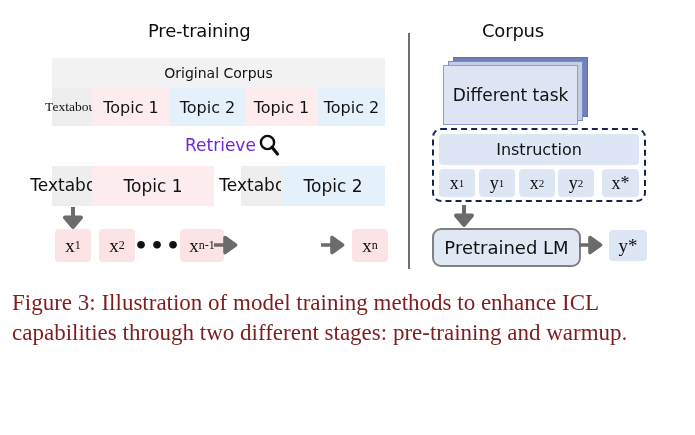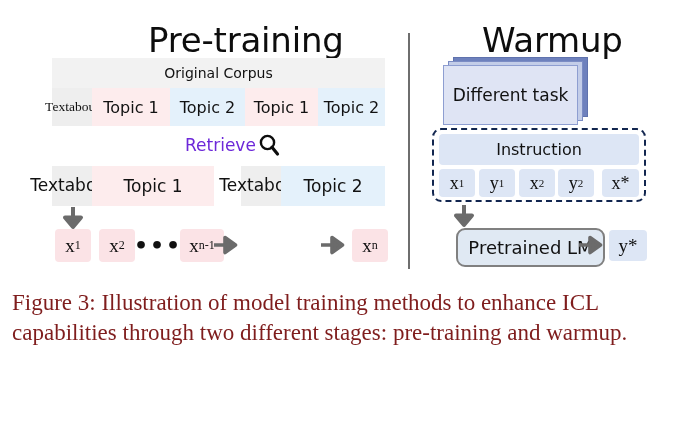--- a/index.html
+++ b/index.html
@@ -13,21 +13,21 @@
     height: 435px;
     background: #ffffff;
     font-family: "Liberation Sans", sans-serif;
     overflow: hidden;
   }
 
   
   .panel-title {
     position: absolute;
     font-family: "DejaVu Sans", sans-serif;
-    font-size: 34px;
+    font-size: 18px;
     color: #0d0d0d;
     white-space: nowrap;
     letter-spacing: -0.2px;
   }
   #title-pretraining { left: 148px; top: 20px; }
   #title-warmup      { left: 482px; top: 20px; }
 
   
   #divider {
     position: absolute;
@@ -211,21 +211,20 @@
     position: absolute;
     left: 432px; top: 228px;
     width: 145px; height: 35px;
     background: #e0e9f3;
     border: 2.5px solid #808080;
     border-radius: 9px;
     display: flex; align-items: center; justify-content: center;
     font-family: "DejaVu Sans", sans-serif;
     font-size: 18px;
     color: #111;
-    margin-left: 24px;
   }
   #ystar-blk {
     position: absolute;
     left: 609px; top: 230px;
     width: 38px; height: 31px;
     background: #dde6f5;
     border-radius: 4px;
     display: flex; align-items: center; justify-content: center;
     font-family: "Liberation Serif", serif;
     font-size: 19px;
@@ -242,21 +241,21 @@
     line-height: 1.32;
     color: #7f1d1d;
   }
 </style>
 </head>
 <body>
 
 <div id="page">
 
   <div class="panel-title" id="title-pretraining">Pre-training</div>
-  <div class="panel-title" id="title-warmup">Warmup</div>
+  <div class="panel-title" id="title-warmup">Corpus</div>
 
   <div id="divider"></div>
 
   <div id="corpus-box"></div>
   <div id="corpus-label">Original Corpus</div>
 
   <div class="blk corpus-cell grey textabout" style="left:52px;width:40px;">
     <span>Text</span>
     <span>about</span>
   </div>

